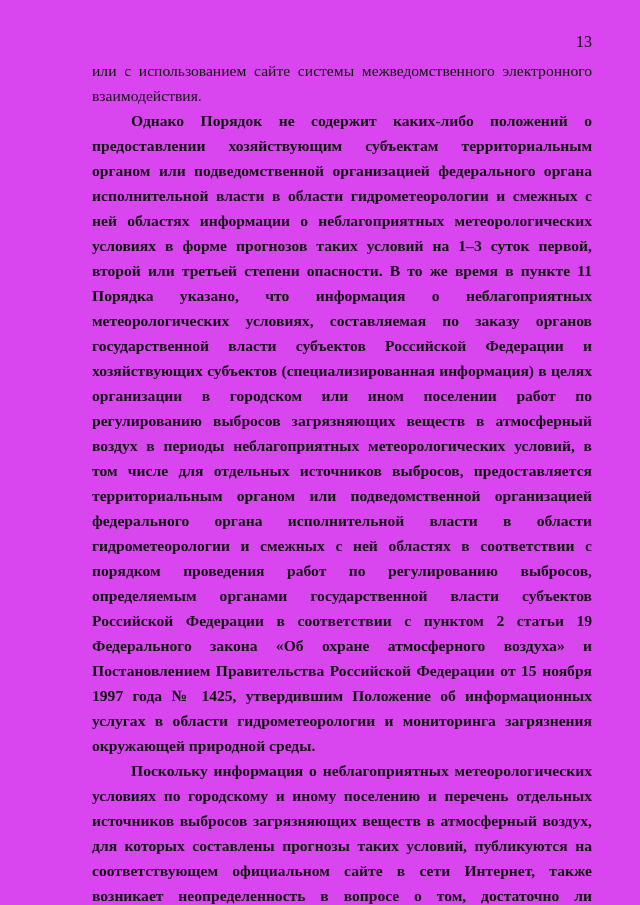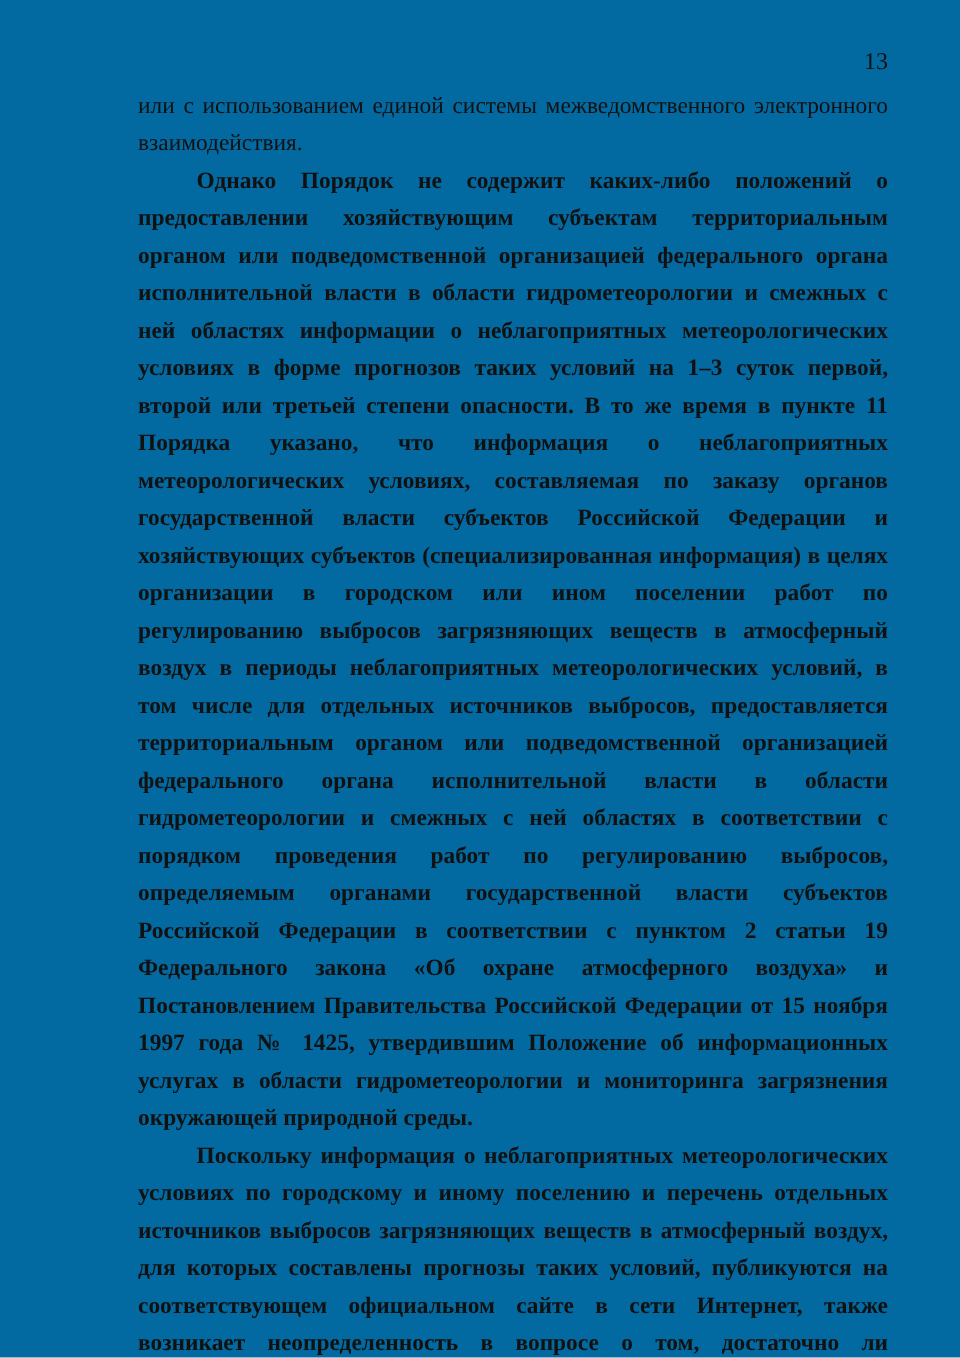--- a/index.html
+++ b/index.html
@@ -1,32 +1,32 @@
 <!DOCTYPE html>
 <html><head>
 <meta charset="utf-8">
 <style>
   html, body { margin: 0; padding: 0; background: #ffffff; }
   body { width: 640px; height: 905px; position: relative; overflow: hidden; }
-  .page { position: absolute; left: 0; top: 0; width: 640px; height: 905px; background: #0369a1; }
+  .page { position: absolute; left: 0; top: 0; width: 640px; height: 905px; background: #d946ef; }
   .page-number {
     position: absolute; right: 48px; top: 33px;
     font-family: "Liberation Serif", serif; font-size: 16px; color: #111;
   }
   .body-text {
     position: absolute; left: 92px; top: 58px; width: 500px;
     font-family: "Liberation Serif", serif; font-size: 15.6px; line-height: 25px;
     color: #111; text-align: justify; text-align-last: left;
   }
   .body-text p { margin: 0; }
   .body-text p.indent { text-indent: 39px; font-weight: bold; }
 </style>
 </head>
 <body>
 
 <div class="page">
   <div class="page-number">13</div>
   <div class="body-text">
-    <p>или с использованием единой системы межведомственного электронного взаимодействия.</p>
+    <p>или с использованием сайте системы межведомственного электронного взаимодействия.</p>
     <p class="indent">Однако Порядок не содержит каких-либо положений о предоставлении хозяйствующим субъектам территориальным органом или подведомственной организацией федерального органа исполнительной власти в области гидрометеорологии и смежных с ней областях информации о неблагоприятных метеорологических условиях в форме прогнозов таких условий на 1–3 суток первой, второй или третьей степени опасности. В то же время в пункте 11 Порядка указано, что информация о неблагоприятных метеорологических условиях, составляемая по заказу органов государственной власти субъектов Российской Федерации и хозяйствующих субъектов (специализированная информация) в целях организации в городском или ином поселении работ по регулированию выбросов загрязняющих веществ в атмосферный воздух в периоды неблагоприятных метеорологических условий, в том числе для отдельных источников выбросов, предоставляется территориальным органом или подведомственной организацией федерального органа исполнительной власти в области гидрометеорологии и смежных с ней областях в соответствии с порядком проведения работ по регулированию выбросов, определяемым органами государственной власти субъектов Российской Федерации в соответствии с пунктом 2 статьи 19 Федерального закона «Об охране атмосферного воздуха» и Постановлением Правительства Российской Федерации от 15 ноября 1997 года № 1425, утвердившим Положение об информационных услугах в области гидрометеорологии и мониторинга загрязнения окружающей природной среды.</p>
     <p class="indent" style="text-align-last: justify;">Поскольку информация о неблагоприятных метеорологических условиях по городскому и иному поселению и перечень отдельных источников выбросов загрязняющих веществ в атмосферный воздух, для которых составлены прогнозы таких условий, публикуются на соответствующем официальном сайте в сети Интернет, также возникает неопределенность в вопросе о том, достаточно ли хозяйствующим субъектам</p>
   </div>
 </div>
 
 </body></html>

